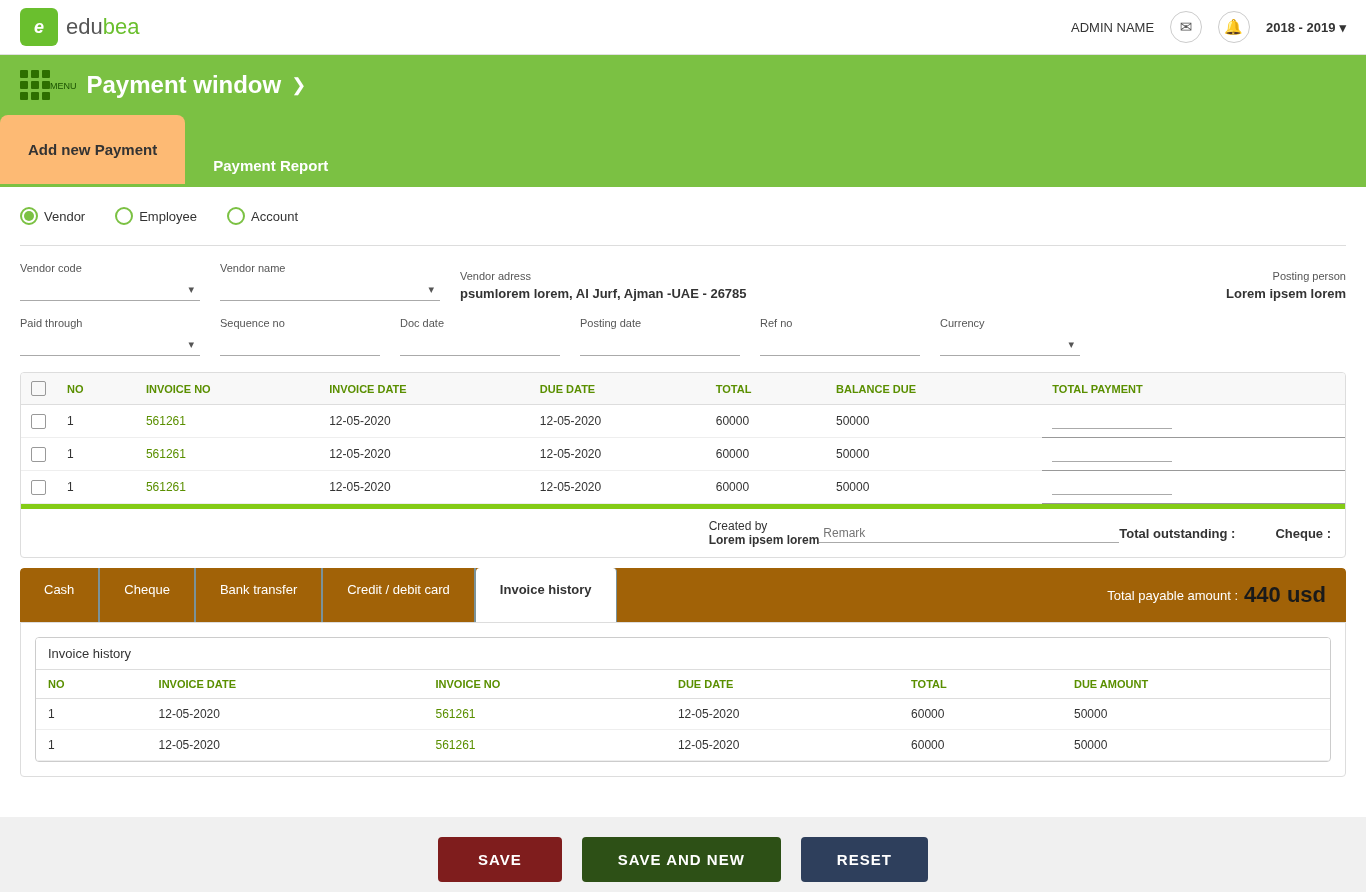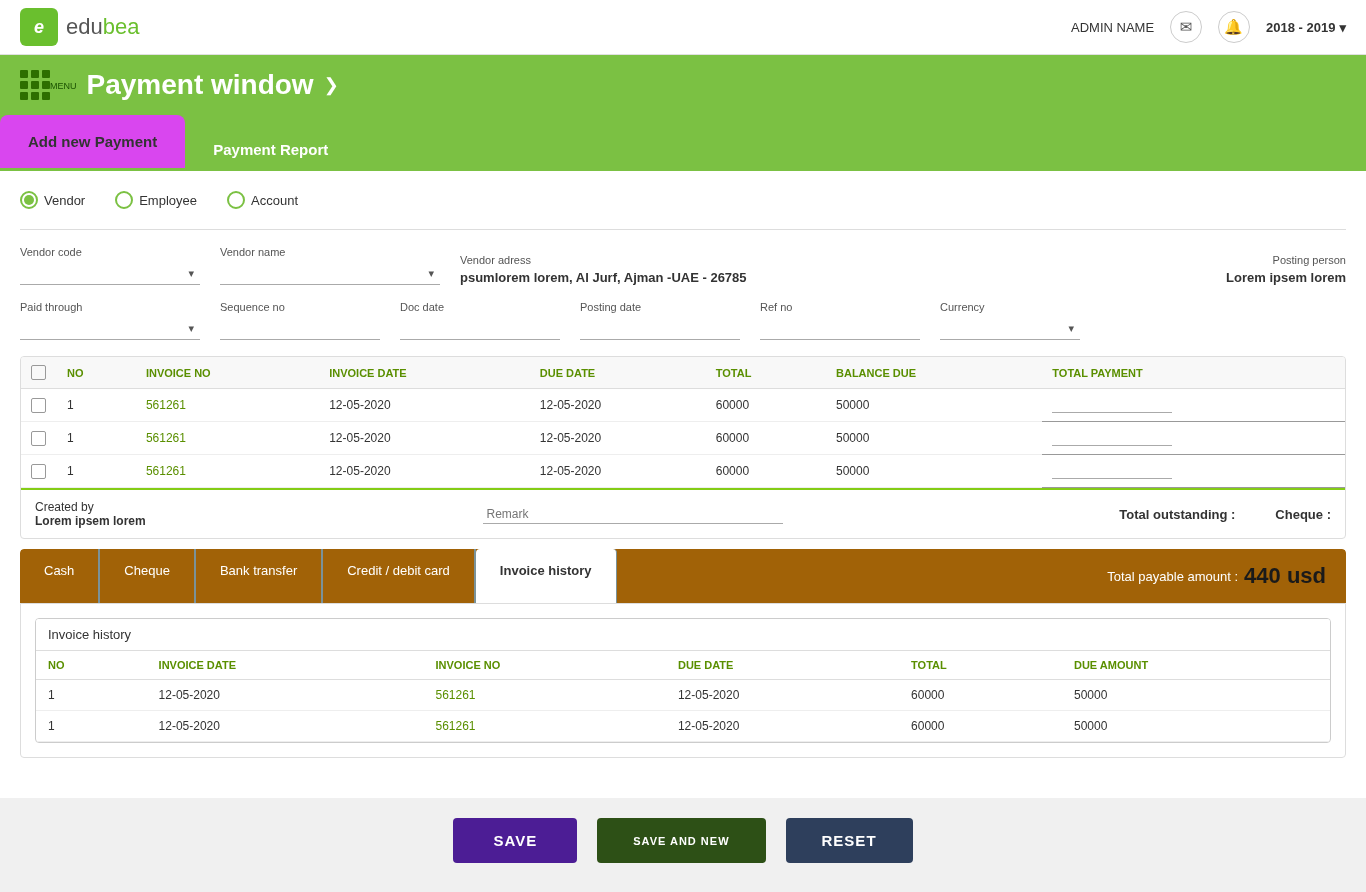--- a/index.html
+++ b/index.html
@@ -76,37 +76,37 @@
       cursor: pointer;
     }
     .menu-dot {
       width: 8px; height: 8px;
       background: #2d6e00;
       border-radius: 1px;
     }
     .menu-label { color: #1a5200; font-size: 9px; text-align: center; margin-top: 2px; }
     .header-title {
       color: #fff;
-      font-size: 28px;
+      font-size: 24px;
       font-weight: bold;
     }
     .breadcrumb-arrow { color: #fff; font-size: 18px; }
 
     
     .tabs-area {
       background: #7bc143;
       display: flex;
       align-items: flex-end;
       padding: 0 0 0 0;
     }
     .tab-active {
-      background: #d946ef;
+      background: #fdba74;
       color: #333;
       font-weight: bold;
-      padding: 18px 28px;
+      padding: 26px 28px;
       border-radius: 8px 8px 0 0;
       font-size: 15px;
       cursor: pointer;
     }
     .tab-inactive {
       color: #fff;
       font-weight: bold;
       padding: 10px 28px;
       font-size: 15px;
       cursor: pointer;
@@ -224,24 +224,24 @@
     .table-checkbox {
       width: 15px; height: 15px;
       border: 1px solid #999;
       border-radius: 2px;
       cursor: pointer;
     }
 
     
     .table-footer {
       display: flex;
-      justify-content: space-between;
+      justify-content: flex-end;
       align-items: center;
       padding: 10px 14px;
-      border-top: 2px solid #84cc16;
+      border-top: 5px solid #84cc16;
     }
     .created-by { font-size: 12px; }
     .created-by-name { font-weight: bold; }
     .remark-input {
       border: none;
       border-bottom: 1px solid #aaa;
       outline: none;
       width: 300px;
       font-size: 12px;
       padding: 2px 4px;
@@ -327,36 +327,36 @@
     }
 
     
     .action-buttons {
       display: flex;
       justify-content: center;
       gap: 20px;
       padding: 20px 0;
     }
     .btn-save {
-      background: #4c1d95;
+      background: #7f1d1d;
       color: #fff;
       border: none;
       padding: 14px 40px;
       font-size: 15px;
       font-weight: bold;
       border-radius: 4px;
       cursor: pointer;
       letter-spacing: 1px;
     }
     .btn-save-new {
       background: #2d5016;
       color: #fff;
       border: none;
       padding: 14px 36px;
-      font-size: 11px;
+      font-size: 15px;
       font-weight: bold;
       border-radius: 4px;
       cursor: pointer;
       letter-spacing: 1px;
     }
     .btn-reset {
       background: #2e3f5c;
       color: #fff;
       border: none;
       padding: 14px 36px;

